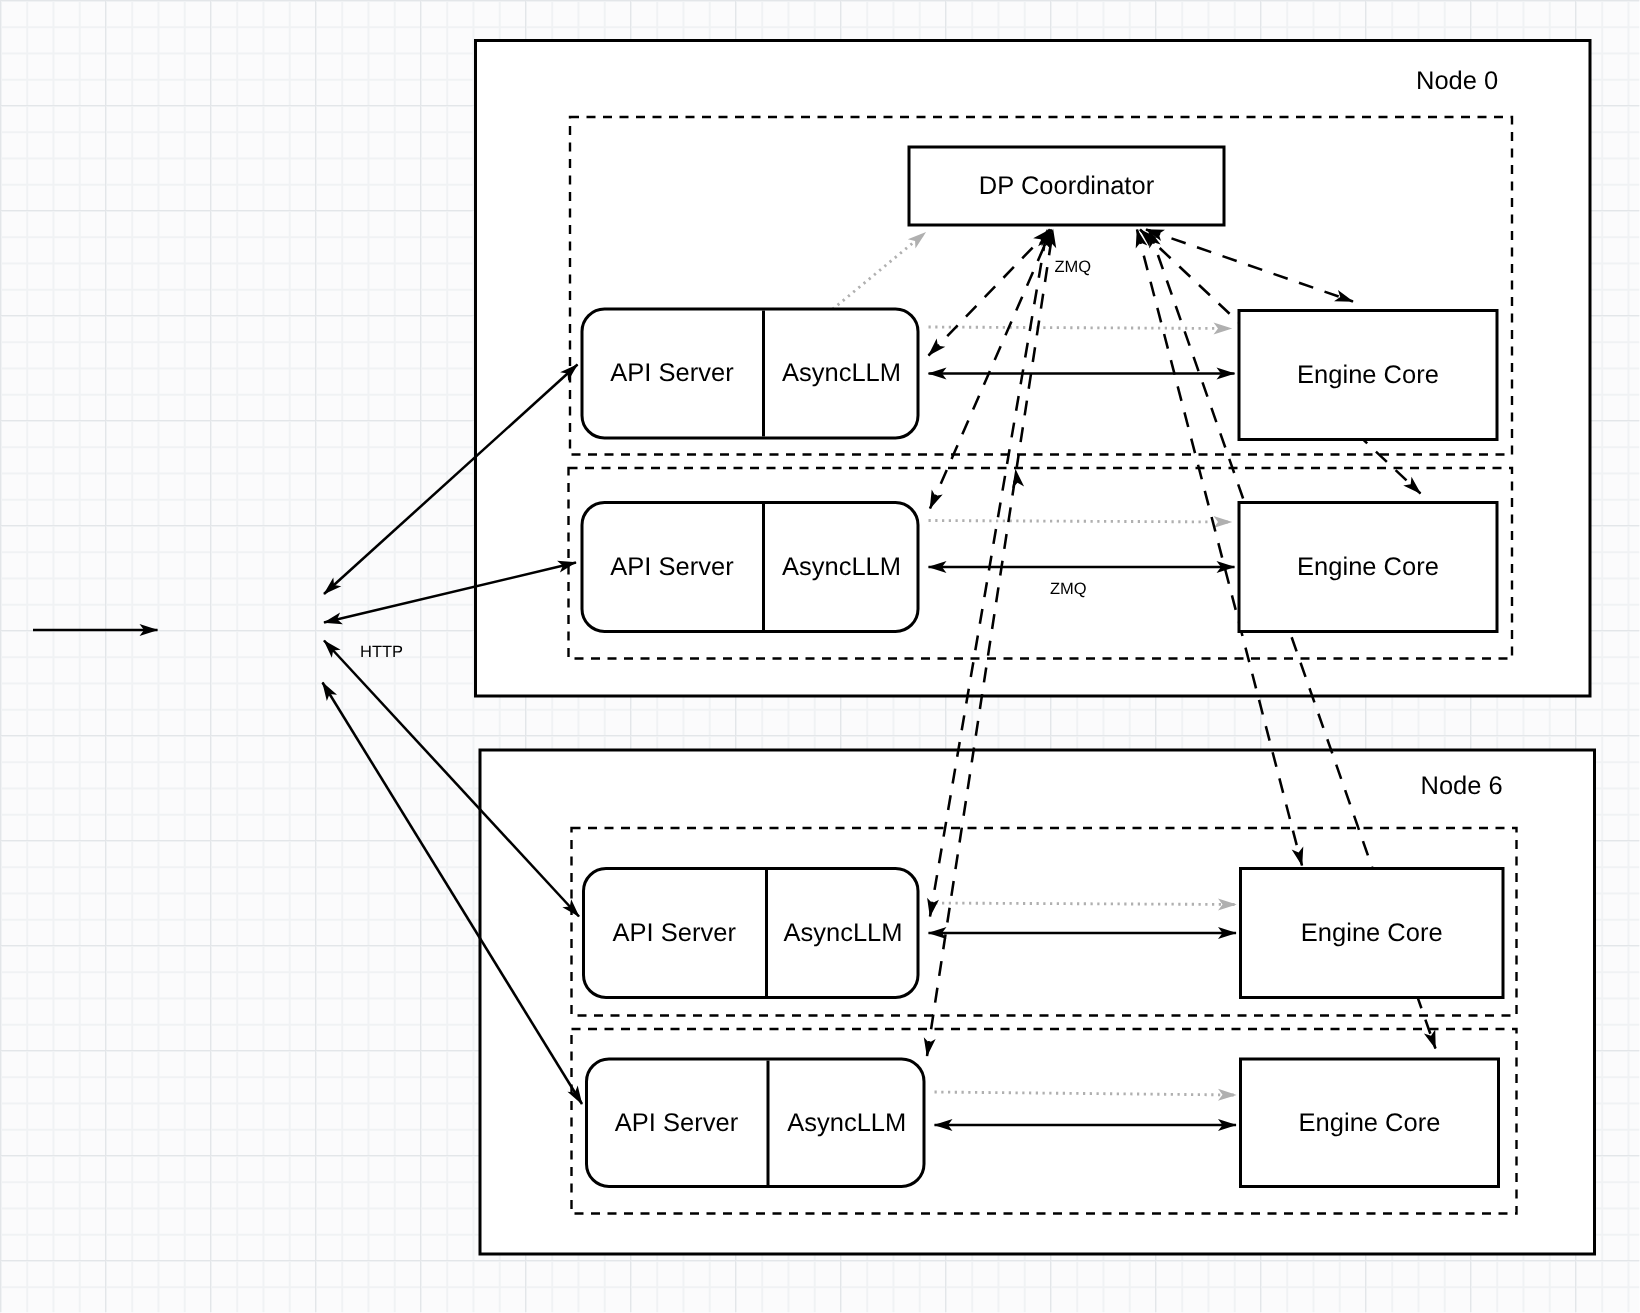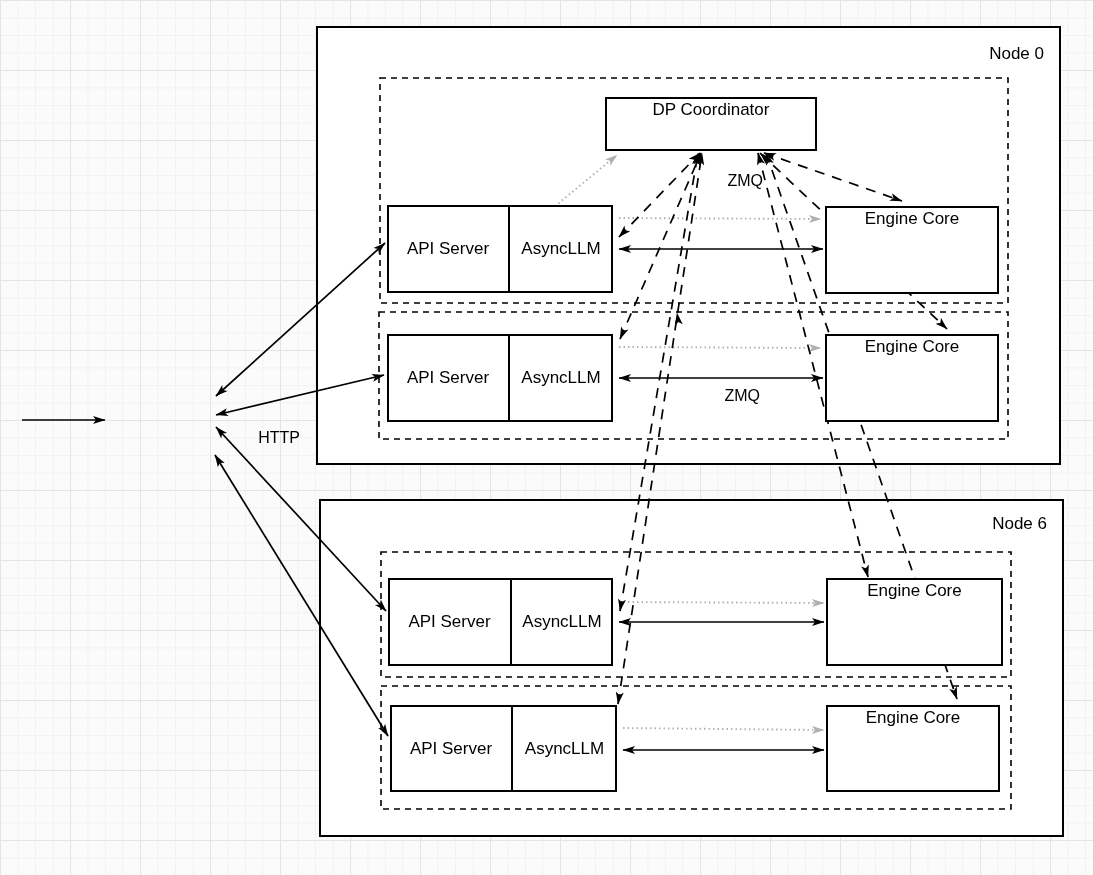--- a/index.html
+++ b/index.html
@@ -10,29 +10,29 @@
     background-image:
       linear-gradient(#e3e6e9 1px, transparent 1px),
       linear-gradient(90deg,#e3e6e9 1px, transparent 1px),
       linear-gradient(#f0f2f4 1px, transparent 1px),
       linear-gradient(90deg,#f0f2f4 1px, transparent 1px);
     background-size:70px 70px,70px 70px,17.5px 17.5px,17.5px 17.5px;
   }
   #edges{position:absolute;left:0;top:0;width:1093px;height:875px;z-index:1;}
   .shape{
     position:absolute;z-index:2;background:#ffffff;border:2px solid #000000;
-    box-sizing:border-box;display:flex;align-items:flex-start;justify-content:center;
+    box-sizing:border-box;display:flex;align-items:center;justify-content:center;
     color:#000;font-size:17px;text-align:center;line-height:1.25;
   }
-  .combo{padding:0;}
+  .combo{padding:0;border-radius:16px;}
   .combo .cell{height:100%;display:flex;align-items:center;justify-content:center;flex:0 0 auto;}
   .combo .cell.left{border-right:2px solid #000;}
   .lbl{
     position:absolute;z-index:3;color:#000;background:transparent;
-    font-size:16px;text-align:right;white-space:nowrap;
+    font-size:11px;text-align:left;white-space:nowrap;
   }
   .node-lbl{font-size:17px;}
 </style>
 </head>
 <body>
 
 <div id="canvas">
 
   <svg id="edges" viewBox="0 0 1093 875">
     <defs>

